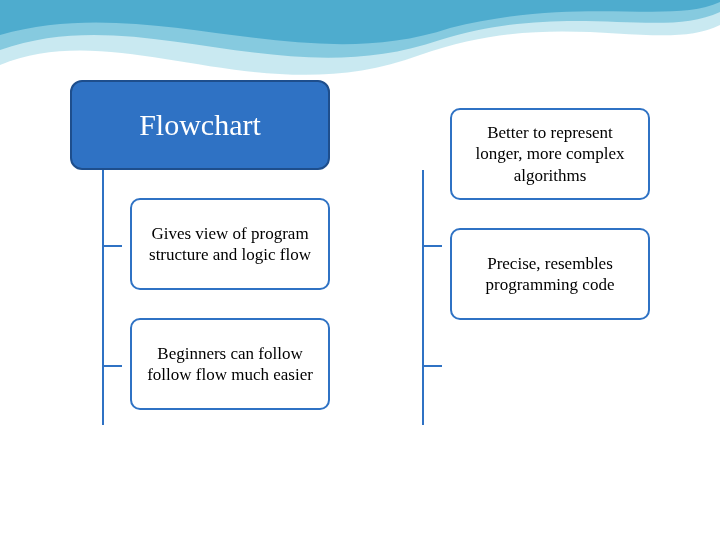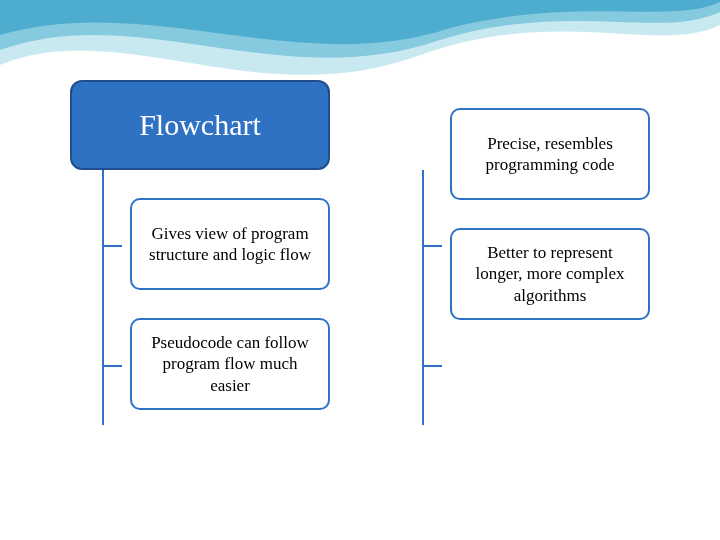--- a/index.html
+++ b/index.html
@@ -108,32 +108,32 @@
       <span>Flowchart</span>
     </div>
     <div class="trunk" style="height:255px;"></div>
     <div class="elbow" style="top:165px; left:42px; width:20px;"></div>
     <div class="elbow" style="top:285px; left:42px; width:20px;"></div>
     <div class="children">
       <div class="child-box">
         <span>Gives view of program structure and logic flow</span>
       </div>
       <div class="child-box">
-        <span>Pseudocode can follow program flow much easier</span>
+        <span>Beginners can follow follow flow much easier</span>
       </div>
     </div>
   </div>
 
   <div class="column">
     <div class="trunk" style="height:255px;"></div>
     <div class="elbow" style="top:165px; left:42px; width:20px;"></div>
     <div class="elbow" style="top:285px; left:42px; width:20px;"></div>
     <div class="children">
       <div class="child-box">
-        <span>Precise, resembles programming code</span>
+        <span>Better to represent longer, more complex algorithms</span>
       </div>
       <div class="child-box">
-        <span>Better to represent longer, more complex algorithms</span>
+        <span>Precise, resembles programming code</span>
       </div>
     </div>
   </div>
 
 </div>
 
 </body></html>

